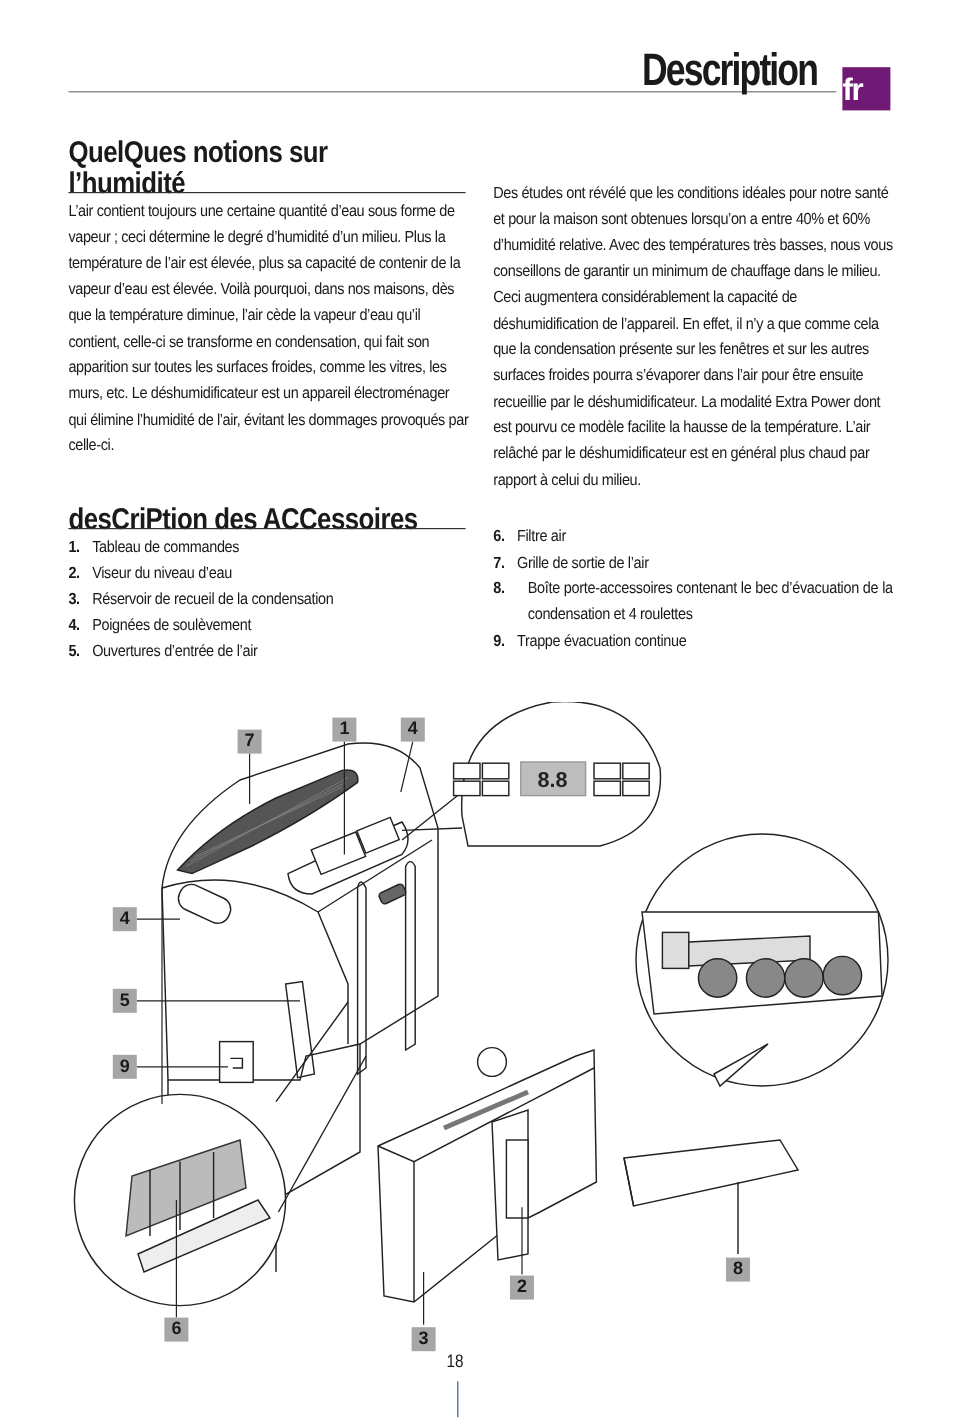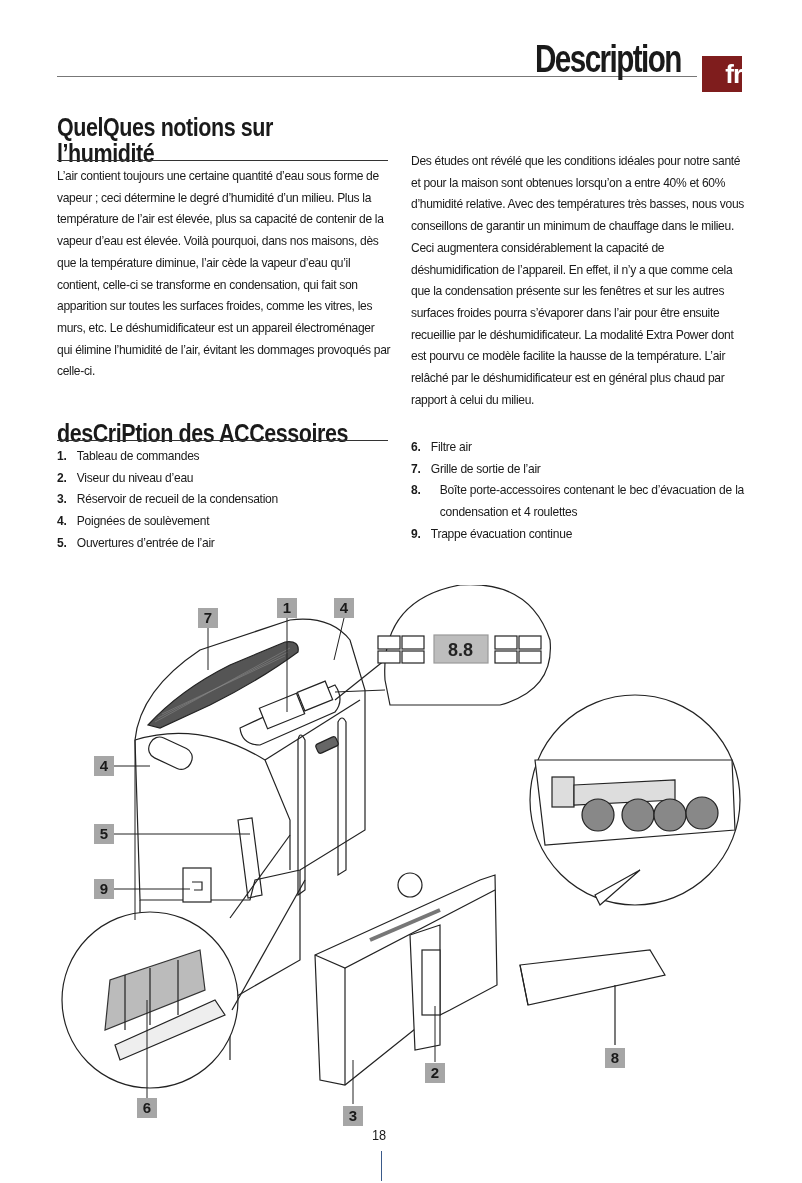--- a/index.html
+++ b/index.html
@@ -1,19 +1,19 @@
 <!DOCTYPE html>
 <html><head>
 <meta charset="utf-8">
 <style>
   html,body{margin:0;padding:0;background:#fff;}
   body{width:802px;height:1183px;position:relative;overflow:hidden;font-family:"Liberation Sans",sans-serif;color:#1a1a1a;}
   .header-rule{position:absolute;left:57px;top:76px;width:640px;height:1px;background:#777;}
   .header-title{position:absolute;left:535px;top:38px;font-family:"Liberation Sans",sans-serif;font-weight:bold;font-size:38px;letter-spacing:-2px;transform:scaleX(0.78);transform-origin:left top;color:#1a1a1a;}
-  .lang-badge{position:absolute;left:702px;top:56px;width:40px;height:36px;background:#7f1d1d;color:#fff;font-weight:bold;font-size:26px;text-align:right;line-height:36px;letter-spacing:-1px;}
+  .lang-badge{position:absolute;left:702px;top:56px;width:40px;height:36px;background:#701a75;color:#fff;font-weight:bold;font-size:26px;text-align:left;line-height:36px;letter-spacing:-1px;}
   .sec-title{position:absolute;font-weight:bold;font-size:25px;line-height:26px;letter-spacing:-0.5px;transform:scaleX(0.86);transform-origin:left top;}
   .sec-rule{position:absolute;height:1px;background:#333;}
   .para{position:absolute;font-size:13.4px;line-height:21.7px;letter-spacing:-0.35px;transform:scaleX(0.9);transform-origin:left top;}
   .list{position:absolute;margin:0;padding:0;list-style:none;font-size:13.4px;line-height:21.7px;letter-spacing:-0.3px;transform:scaleX(0.9);transform-origin:left top;}
   .list li{display:flex;}
   .list .num{font-weight:bold;min-width:22px;}
   .list .num.wide{min-width:32px;}
   .illus{position:absolute;left:0;top:585px;width:802px;height:560px;}
   .callout{position:absolute;width:20px;height:20px;background:#a6a6a6;color:#1a1a1a;font-weight:bold;font-size:15px;text-align:center;line-height:20px;}
   .page-num{position:absolute;left:372px;top:1126px;font-size:15px;transform:scaleX(0.85);transform-origin:left top;}

